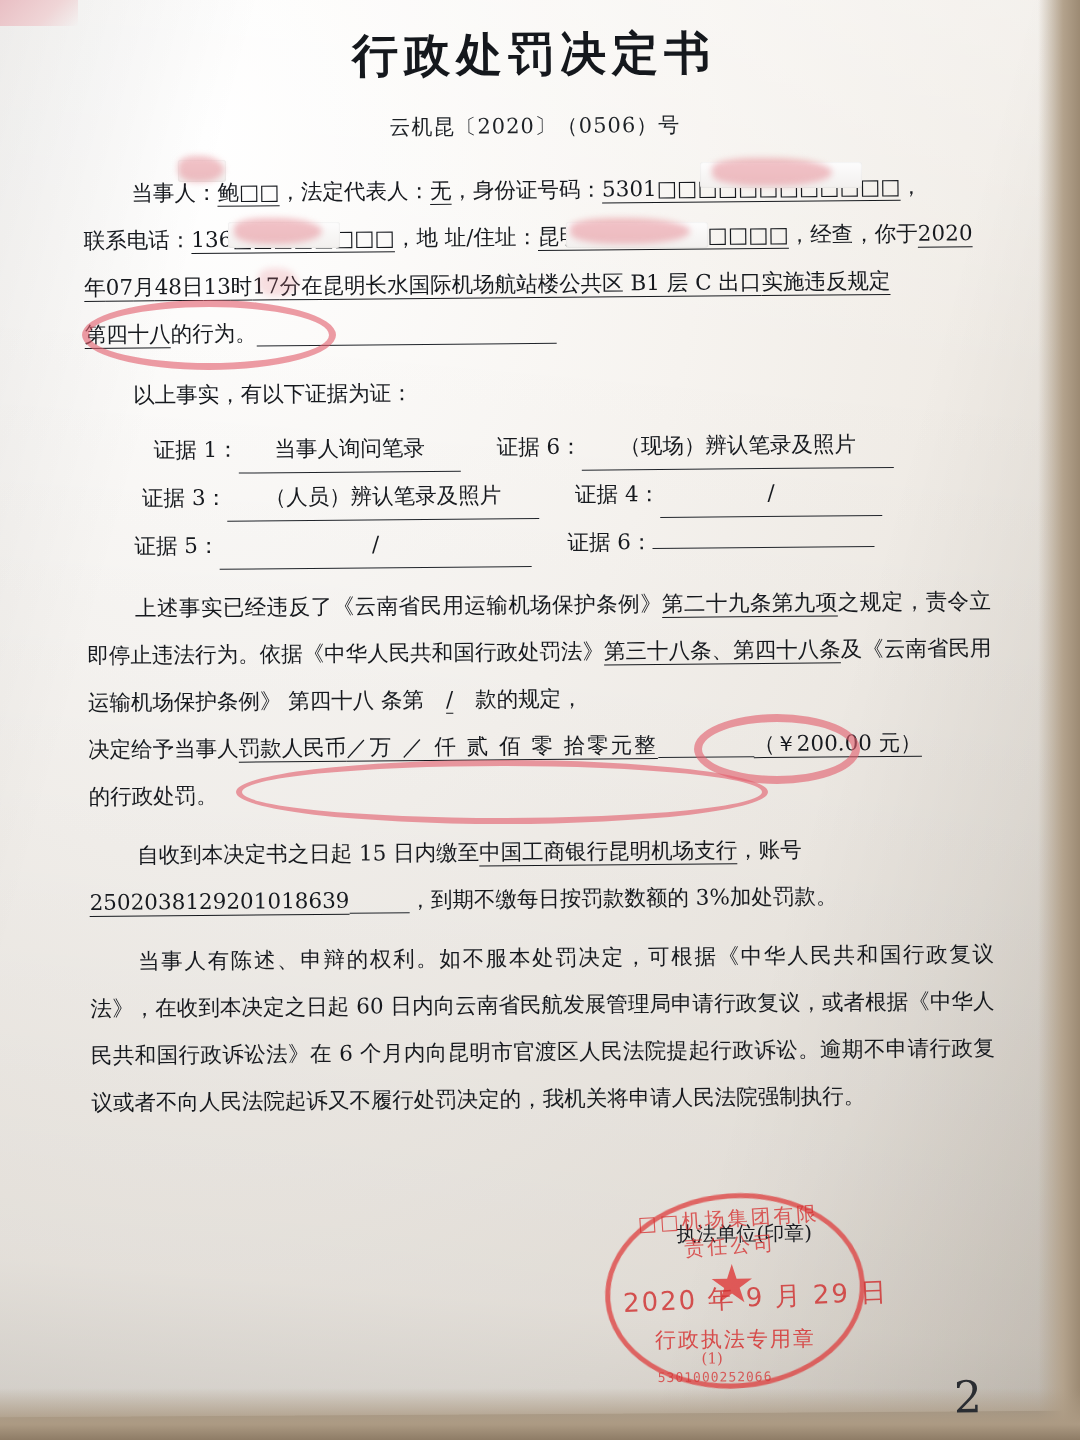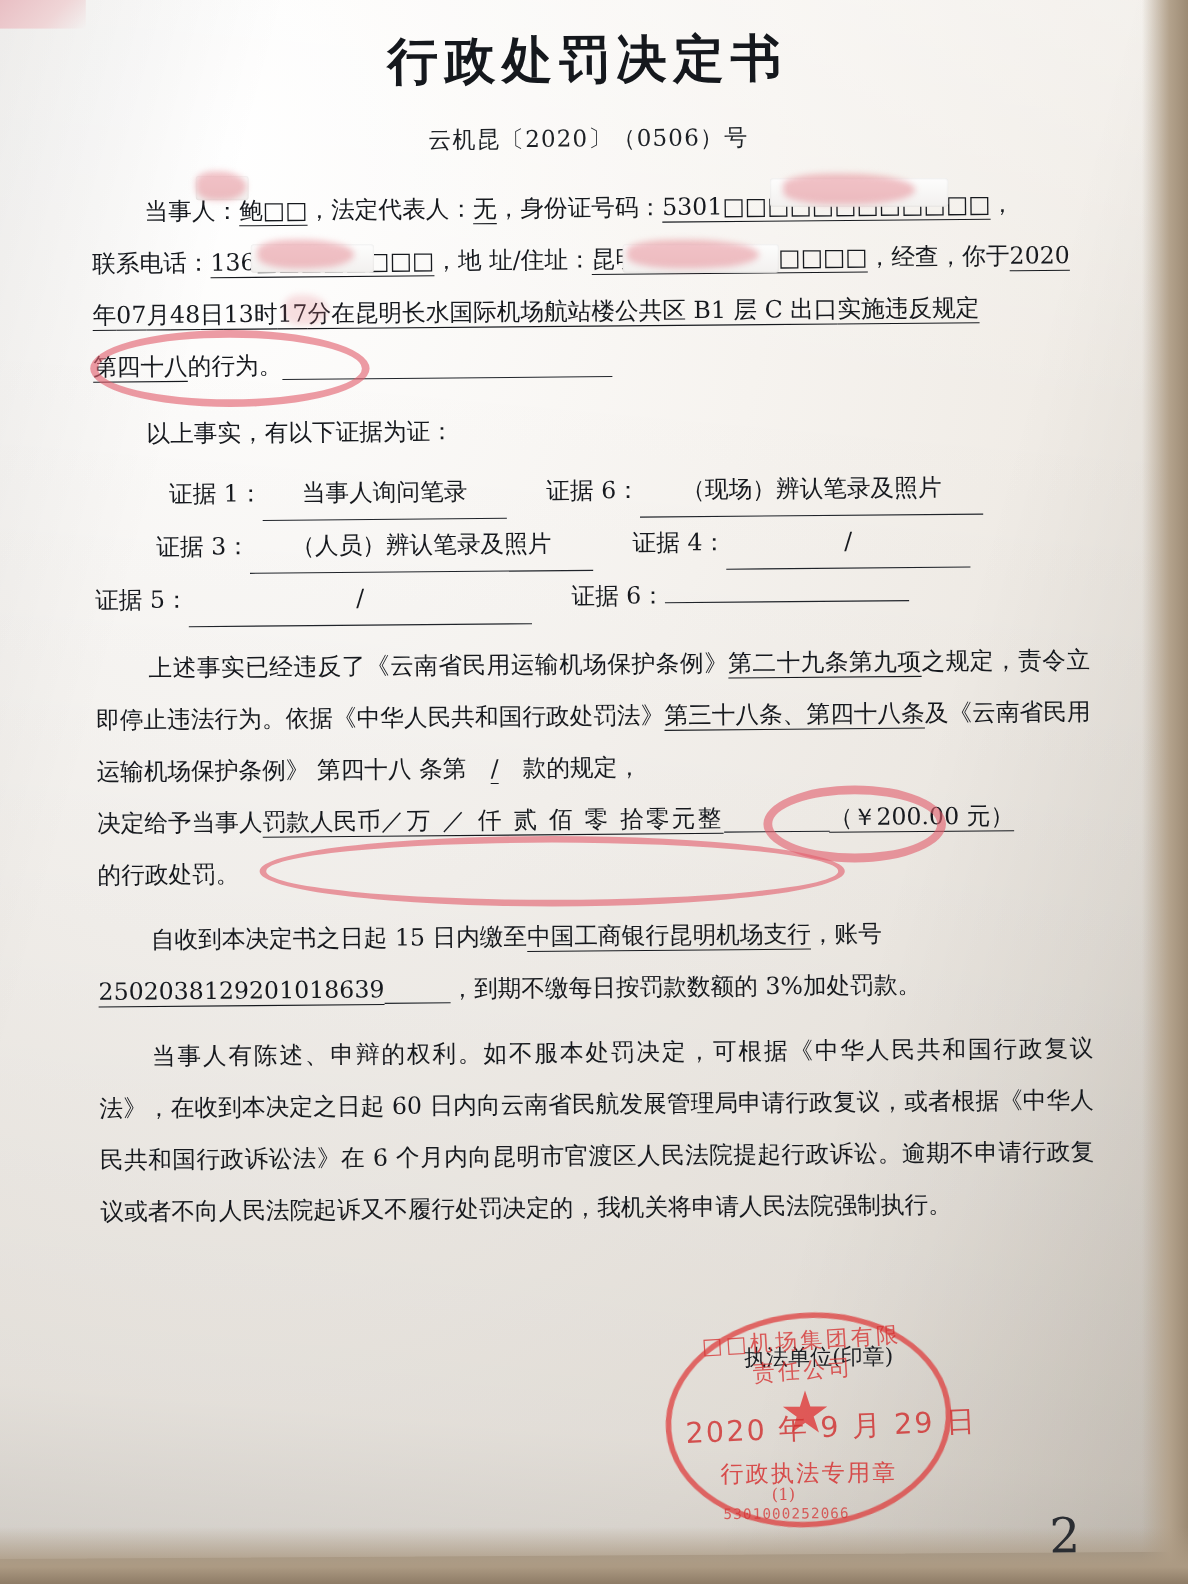--- a/index.html
+++ b/index.html
@@ -263,21 +263,21 @@
 
       <div class="ev-row">
         <span class="ev-label" style="margin-left:56px">证据 3：</span>
         <span class="ev-val" style="width:300px">（人员）辨认笔录及照片</span>
         <span class="wide-gap"></span>
         <span class="ev-label">证据 4：</span>
         <span class="ev-val" style="width:210px">/</span>
       </div>
 
       <div class="ev-row">
-        <span class="ev-label" style="">证据 5：</span>
+        <span class="ev-label" style="margin-left:48px">证据 5：</span>
         <span class="ev-val" style="width:300px">/</span>
         <span class="wide-gap"></span>
         <span class="ev-label">证据 6：</span>
         <span class="ev-val" style="width:210px"></span>
       </div>
 
       <p class="p indent" style="margin-top:14px">
         <span>上述事实已经违反了《云南省民用运输机场保护条例》</span><span class="u">第二十九条第九项</span><span>之规定，责令立即停止违法行为。依据《中华人民共和国行政处罚法》</span><span class="u">第三十八条、第四十八条</span><span>及《云南省民用运输机场保护条例》 第四十八 条第</span><span class="u" style="padding:0 22px">/</span><span>款的规定，</span>
       </p>
 

